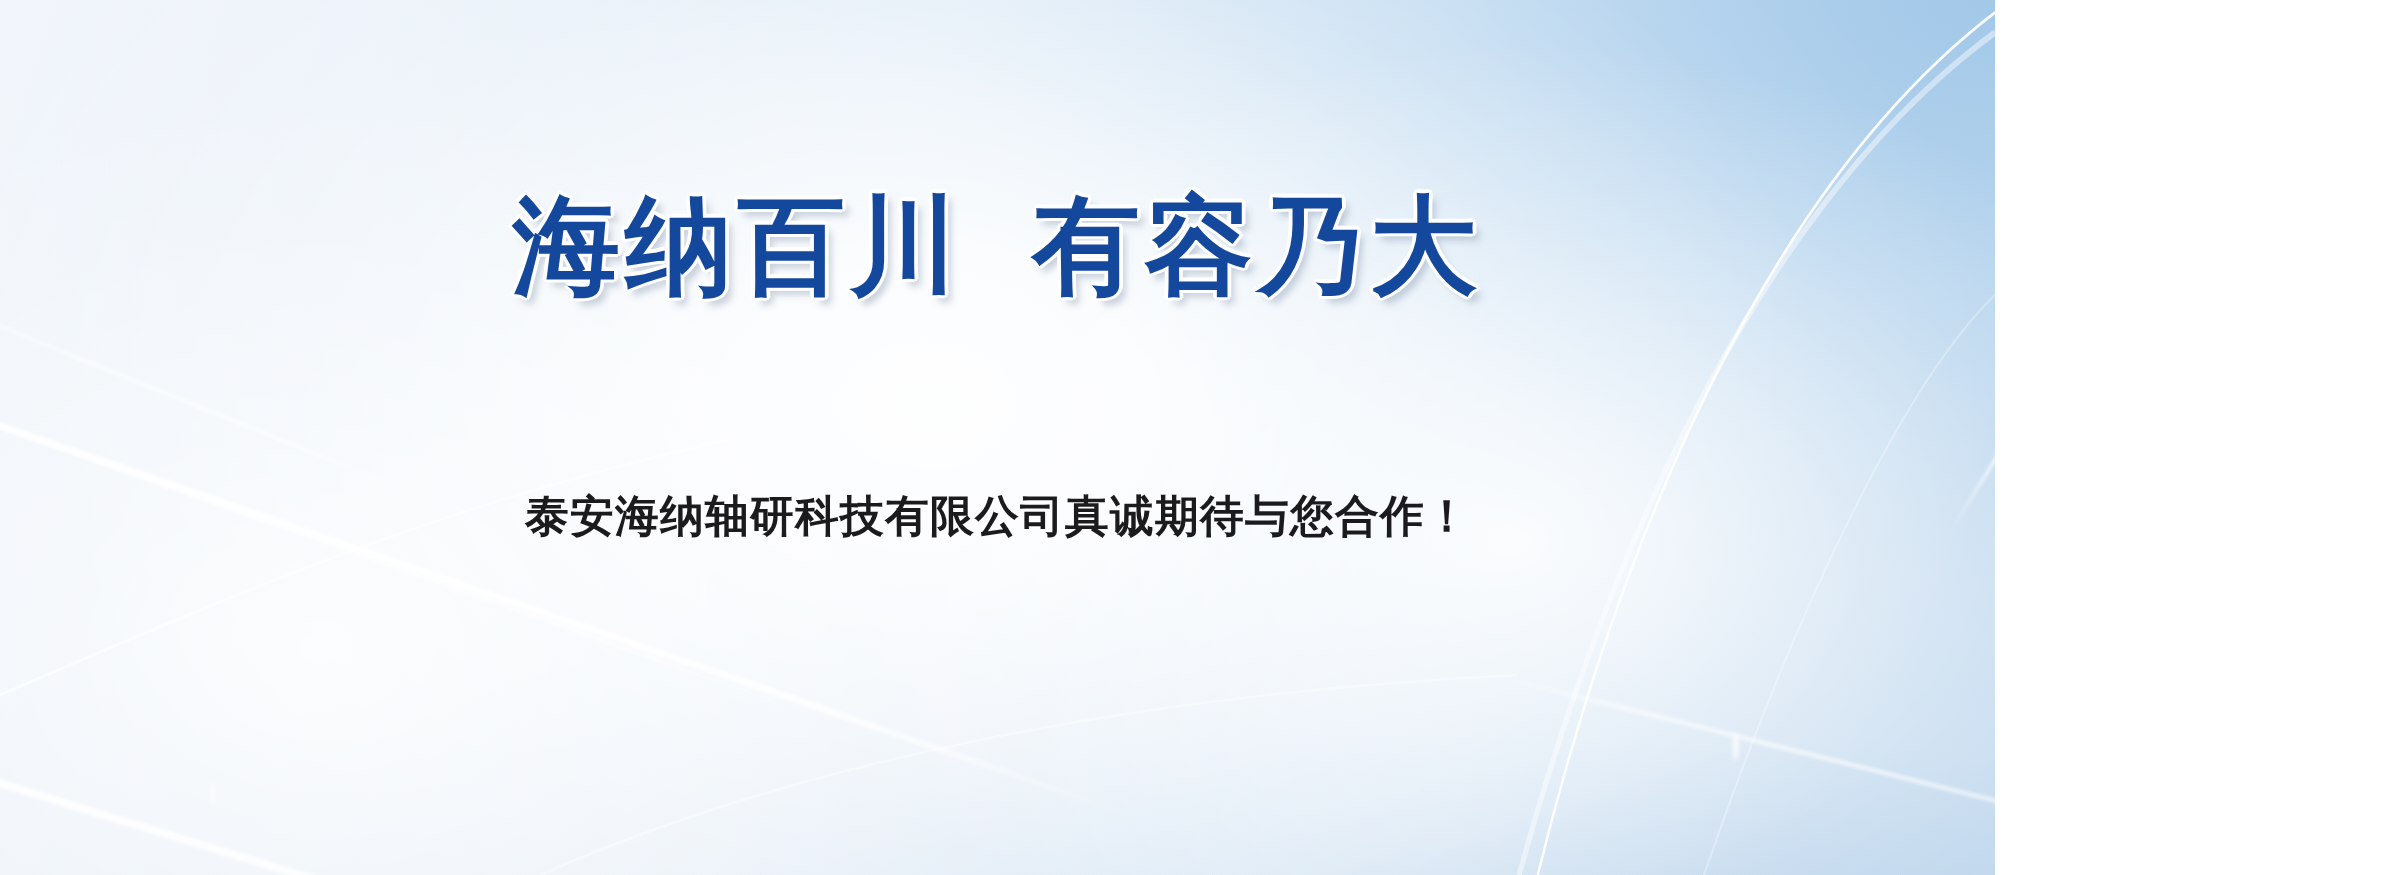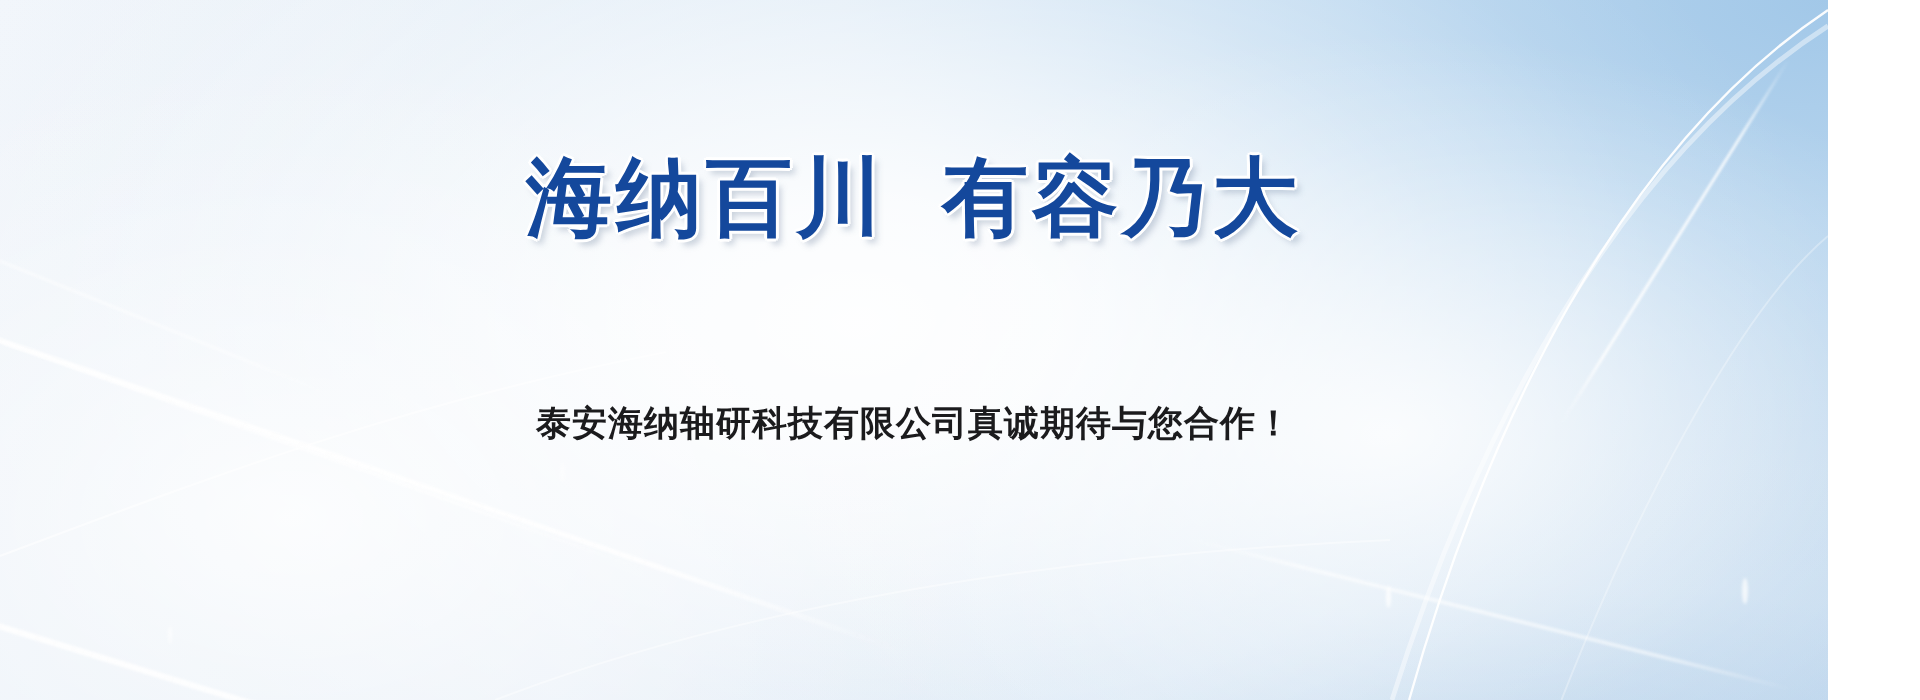--- a/index.html
+++ b/index.html
@@ -3,21 +3,21 @@
 <meta charset="utf-8">
 <style>
   html, body {
     margin: 0;
     padding: 0;
     background: #ffffff;
   }
 
   #banner {
     position: relative;
-    width: 1828px;
+    width: 1596px;
     height: 700px;
     overflow: hidden;
     font-family: "Liberation Sans", "DejaVu Sans", sans-serif;
     
     background: #eef3f9;
   }
 
   
   .bg-layer {
     position: absolute;
@@ -186,21 +186,21 @@
       -2px  2px 0 #ffffff,
        2px  2px 0 #ffffff,
       -3px  0   0 #ffffff,
        3px  0   0 #ffffff,
        0   -3px 0 #ffffff,
        0    3px 0 #ffffff,
        5px  6px 6px rgba(120,140,165,0.38);
   }
 
   .subtitle-cn {
-    margin: 14px;
+    margin: 4px;
     position: absolute;
     top: 386px;
     left: 0;
     right: 0;
     text-align: center;
     font-size: 35px;
     font-weight: 700;
     color: #1b1b1d;
     letter-spacing: 1px;
     white-space: nowrap;

